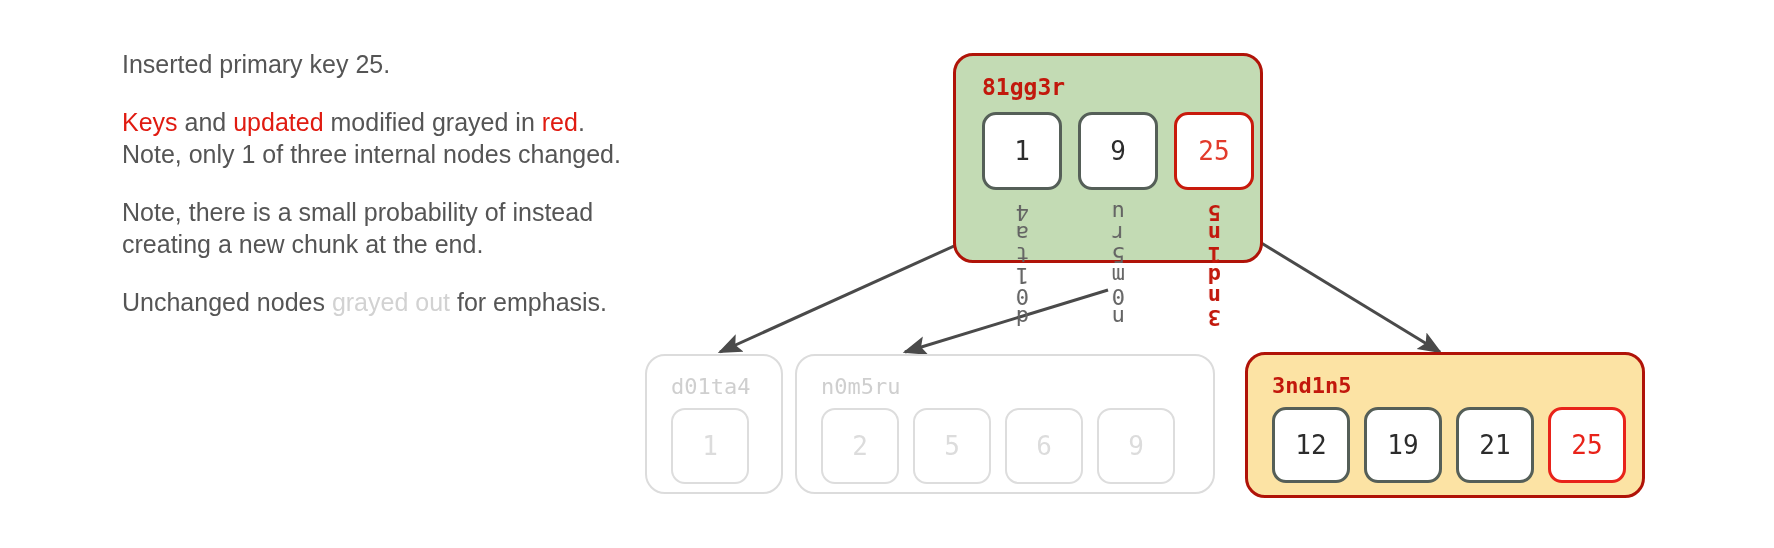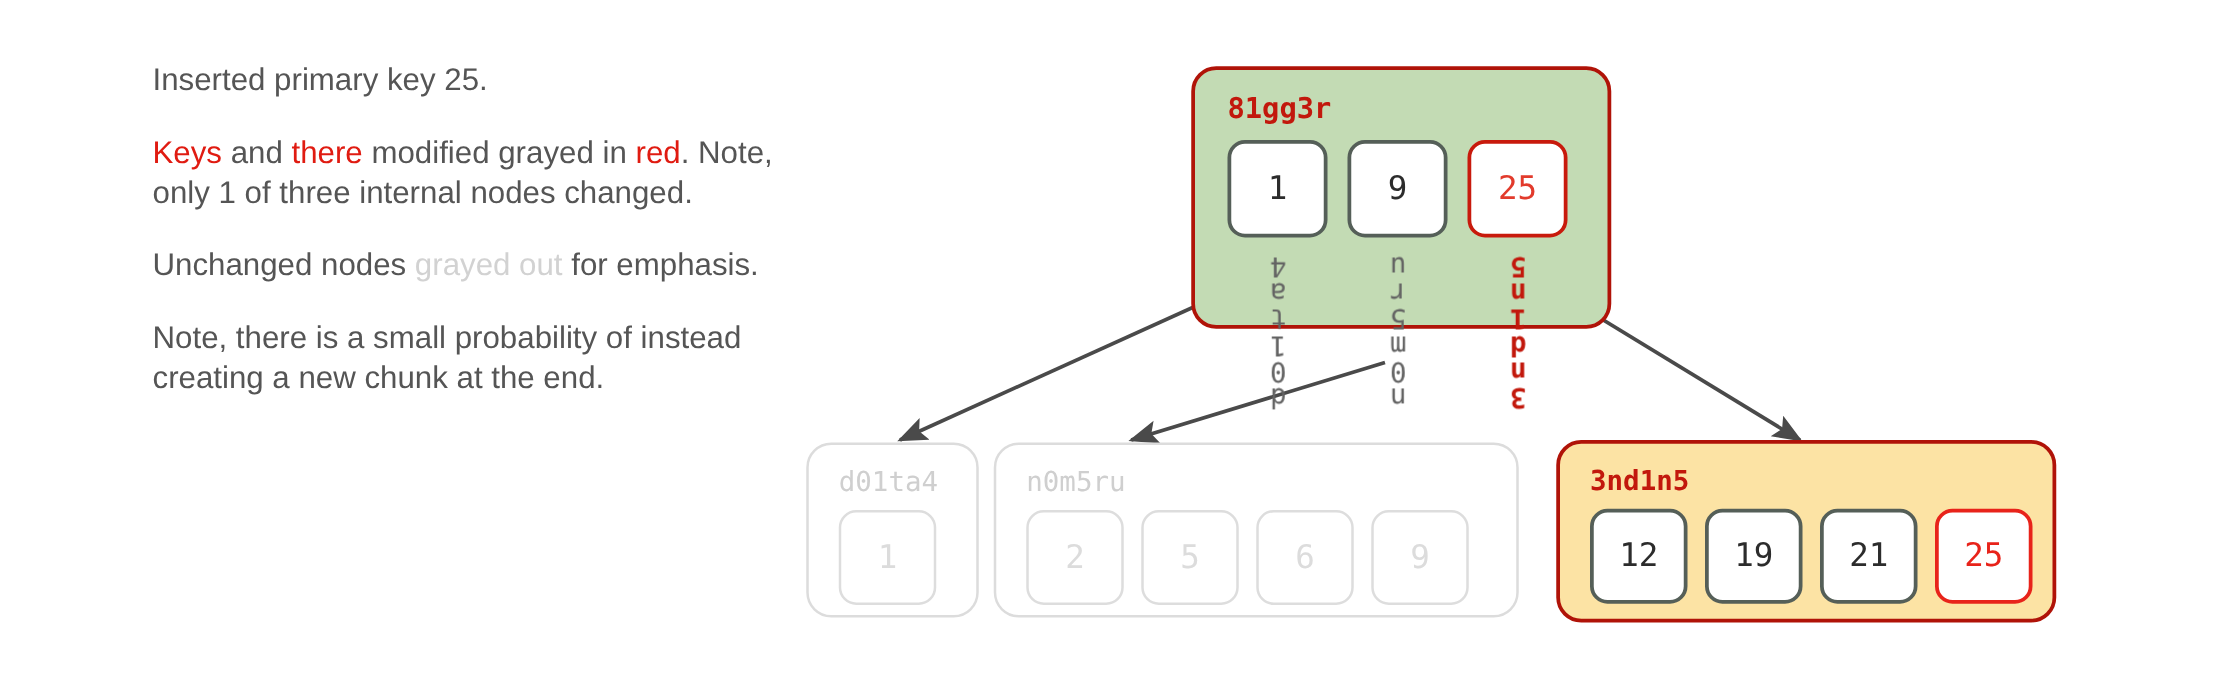--- a/index.html
+++ b/index.html
@@ -44,21 +44,21 @@
     box-sizing:border-box;
     display:flex;
     align-items:center;
     justify-content:center;
     border-radius:14px;
     font-family:"DejaVu Sans Mono", monospace;
   }
 
   
   #root-node{
-    left:953px; top:53px; width:336px; height:210px;
+    left:953px; top:53px; width:310px; height:210px;
     background:#c3dbb4;
     border:3px solid #b01308;
   }
   #root-node > .hash-label{
     left:26px; top:18px;
     color:#c2180c;
     font-weight:bold;
     font-size:23px;
   }
   #root-node .cells{left:26px; top:56px;}
@@ -123,23 +123,23 @@
 
   svg#edges{position:absolute;left:0;top:0;width:1774px;height:548px;pointer-events:none;}
 </style>
 </head>
 <body>
 
 <div id="stage">
 
   <div class="notes" id="notes-column">
       <p><span>Inserted primary key 25.</span></p>
-      <p><span class="hl-red">Keys</span><span> and </span><span class="hl-red">there</span><span> modified grayed in </span><span class="hl-red">red</span><span>. Note, only 1 of three internal nodes changed.</span></p>
+      <p><span class="hl-red">Keys</span><span> and </span><span class="hl-red">updated</span><span> modified grayed in </span><span class="hl-red">red</span><span>. Note, only 1 of three internal nodes changed.</span></p>
+      <p><span>Note, there is a small probability of instead creating a new chunk at the end.</span></p>
       <p><span>Unchanged nodes </span><span class="hl-gray">grayed out</span><span> for emphasis.</span></p>
-      <p><span>Note, there is a small probability of instead creating a new chunk at the end.</span></p>
     </div>
 
   <svg id="edges" viewBox="0 0 1774 548">
     <defs>
       <marker id="arrowhead" markerWidth="9" markerHeight="9" refX="7.2" refY="3.2" orient="auto" markerUnits="strokeWidth">
         <path d="M0,0 L8,3.2 L0,6.4 L1.6,3.2 z" fill="#4a4a4a"></path>
       </marker>
     </defs>
     <line x1="985" y1="232" x2="720" y2="352" stroke="#4a4a4a" stroke-width="3" marker-end="url(#arrowhead)"></line>
     <line x1="1108" y1="290" x2="905" y2="352" stroke="#4a4a4a" stroke-width="3" marker-end="url(#arrowhead)"></line>

